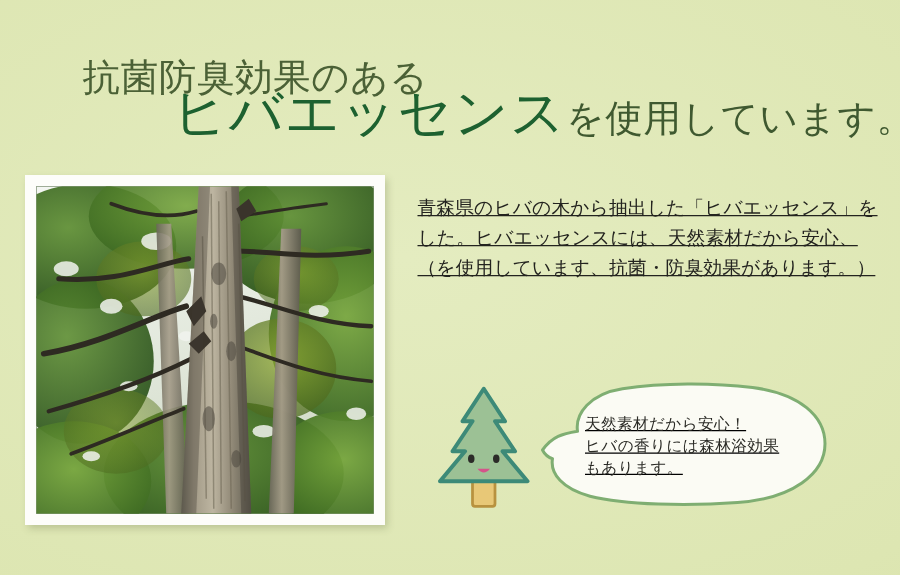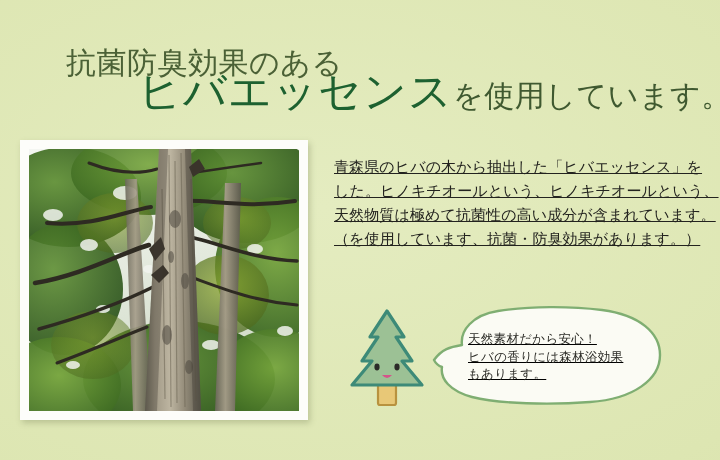--- a/index.html
+++ b/index.html
@@ -261,22 +261,21 @@
         </g>
 
         <path d="M130 0 L139 0 L128 262 L116 262 Z" fill="#3f3a31" opacity="0.35"></path>
         <path d="M156 0 L162 0 L172 262 L164 262 Z" fill="#3f3a31" opacity="0.4"></path>
       </svg>
     </div>
   </div>
 
   <div class="body-copy">
     <p>青森県のヒバの木から抽出した「ヒバエッセンス」を</p>
-    <p>した。ヒノキチオールという、ヒノキチオールという、</p>
-    <p>天然物質は極めて抗菌性の高い成分が含まれています。</p>
+    <p>した。ヒバエッセンスには、天然素材だから安心、</p>
     <p>（を使用しています、抗菌・防臭効果があります。）</p>
   </div>
 
   <div class="mascot">
     <svg width="86" height="105" viewBox="0 0 86 105">
 
       <rect x="34" y="70" width="18" height="30" rx="2" fill="#e8c877" stroke="#b8923f" stroke-width="2.2"></rect>
 
       <path d="M43 6
                L60 32 L52 32

